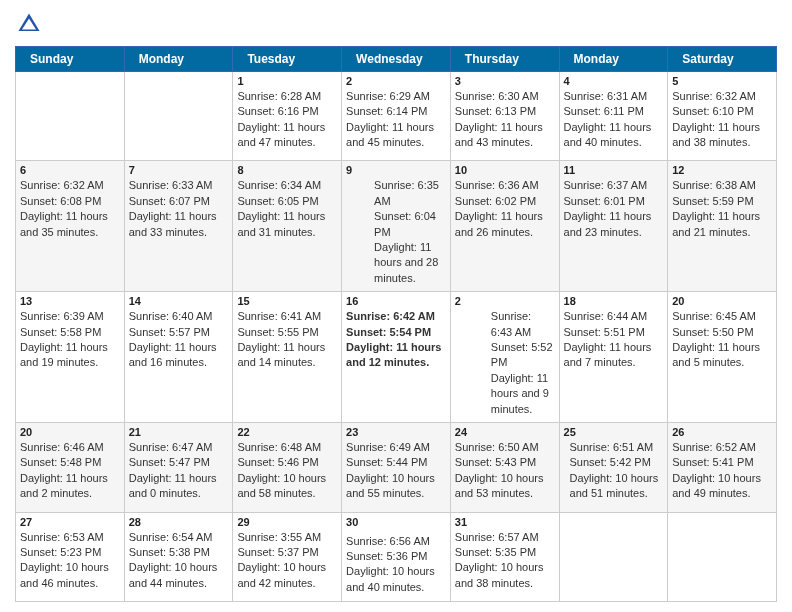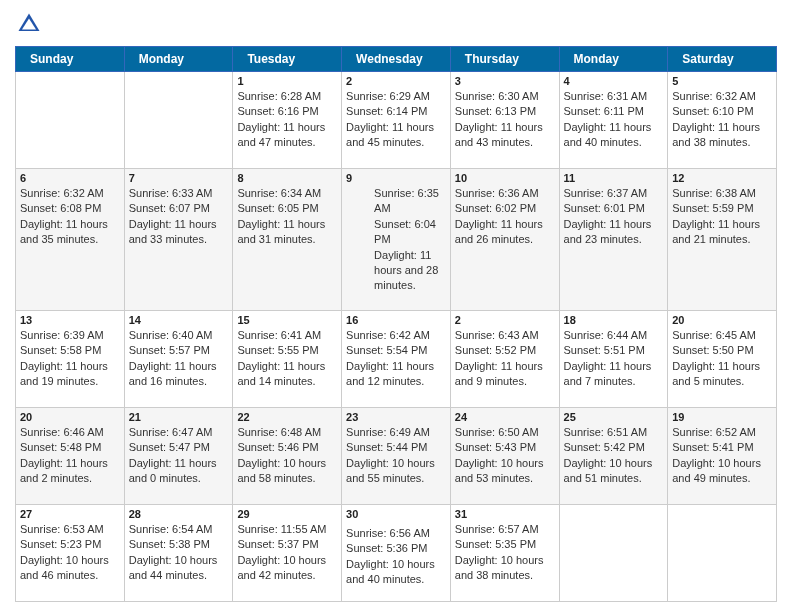--- a/index.html
+++ b/index.html
@@ -224,27 +224,27 @@
 Daylight: 11 hours and 16 minutes.</div>
           </td>
           <td>
             <span class="day-num">15</span>
             <div class="day-info" style="white-space: pre-line;">Sunrise: 6:41 AM
 Sunset: 5:55 PM
 Daylight: 11 hours and 14 minutes.</div>
           </td>
           <td>
             <span class="day-num">16</span>
-            <div class="day-info" style="white-space: pre-line;">Sunrise: 6:42 AM
+            <div class="day-info" style="white-space: pre-line; font-weight: bold;">Sunrise: 6:42 AM
 Sunset: 5:54 PM
 Daylight: 11 hours and 12 minutes.</div>
           </td>
           <td>
             <span class="day-num">2</span>
-            <div class="day-info" style="white-space: pre-line;">Sunrise: 6:43 AM
+            <div class="day-info" style="white-space: pre-line; margin-left: 36px;">Sunrise: 6:43 AM
 Sunset: 5:52 PM
 Daylight: 11 hours and 9 minutes.</div>
           </td>
           <td>
             <span class="day-num">18</span>
             <div class="day-info" style="white-space: pre-line;">Sunrise: 6:44 AM
 Sunset: 5:51 PM
 Daylight: 11 hours and 7 minutes.</div>
           </td>
           <td>
@@ -280,47 +280,47 @@
 Daylight: 10 hours and 55 minutes.</div>
           </td>
           <td>
             <span class="day-num">24</span>
             <div class="day-info" style="white-space: pre-line;">Sunrise: 6:50 AM
 Sunset: 5:43 PM
 Daylight: 10 hours and 53 minutes.</div>
           </td>
           <td>
             <span class="day-num">25</span>
-            <div class="day-info" style="white-space: pre-line;">Sunrise: 6:51 AM
+            <div class="day-info" style="white-space: pre-line; margin-left: 6px;">Sunrise: 6:51 AM
 Sunset: 5:42 PM
 Daylight: 10 hours and 51 minutes.</div>
           </td>
           <td>
-            <span class="day-num">19</span>
+            <span class="day-num">26</span>
             <div class="day-info" style="white-space: pre-line;">Sunrise: 6:52 AM
 Sunset: 5:41 PM
 Daylight: 10 hours and 49 minutes.</div>
           </td>
         </tr>
         <tr>
           <td>
             <span class="day-num">27</span>
             <div class="day-info" style="white-space: pre-line;">Sunrise: 6:53 AM
 Sunset: 5:23 PM
 Daylight: 10 hours and 46 minutes.</div>
           </td>
           <td>
             <span class="day-num">28</span>
             <div class="day-info" style="white-space: pre-line;">Sunrise: 6:54 AM
 Sunset: 5:38 PM
 Daylight: 10 hours and 44 minutes.</div>
           </td>
           <td>
             <span class="day-num">29</span>
-            <div class="day-info" style="white-space: pre-line;">Sunrise: 11:55 AM
+            <div class="day-info" style="white-space: pre-line;">Sunrise: 3:55 AM
 Sunset: 5:37 PM
 Daylight: 10 hours and 42 minutes.</div>
           </td>
           <td>
             <span class="day-num">30</span>
             <div class="day-info" style="white-space: pre-line; margin-top: 6px;">Sunrise: 6:56 AM
 Sunset: 5:36 PM
 Daylight: 10 hours and 40 minutes.</div>
           </td>
           <td>

